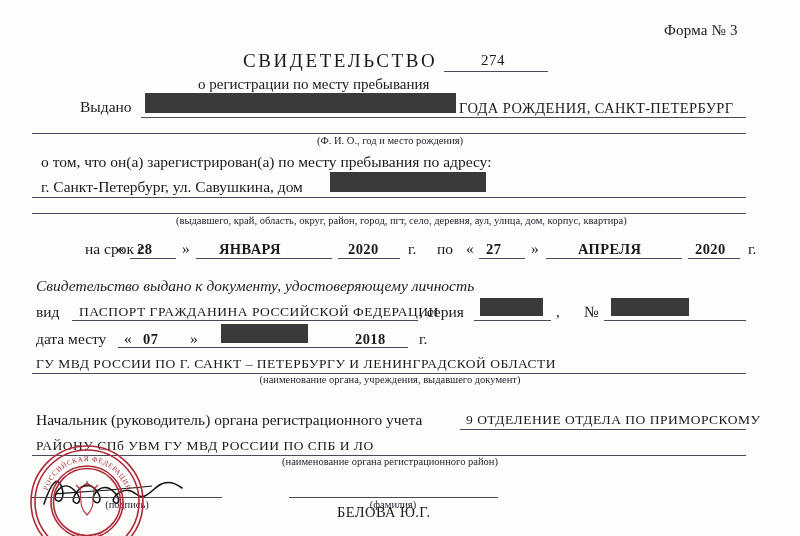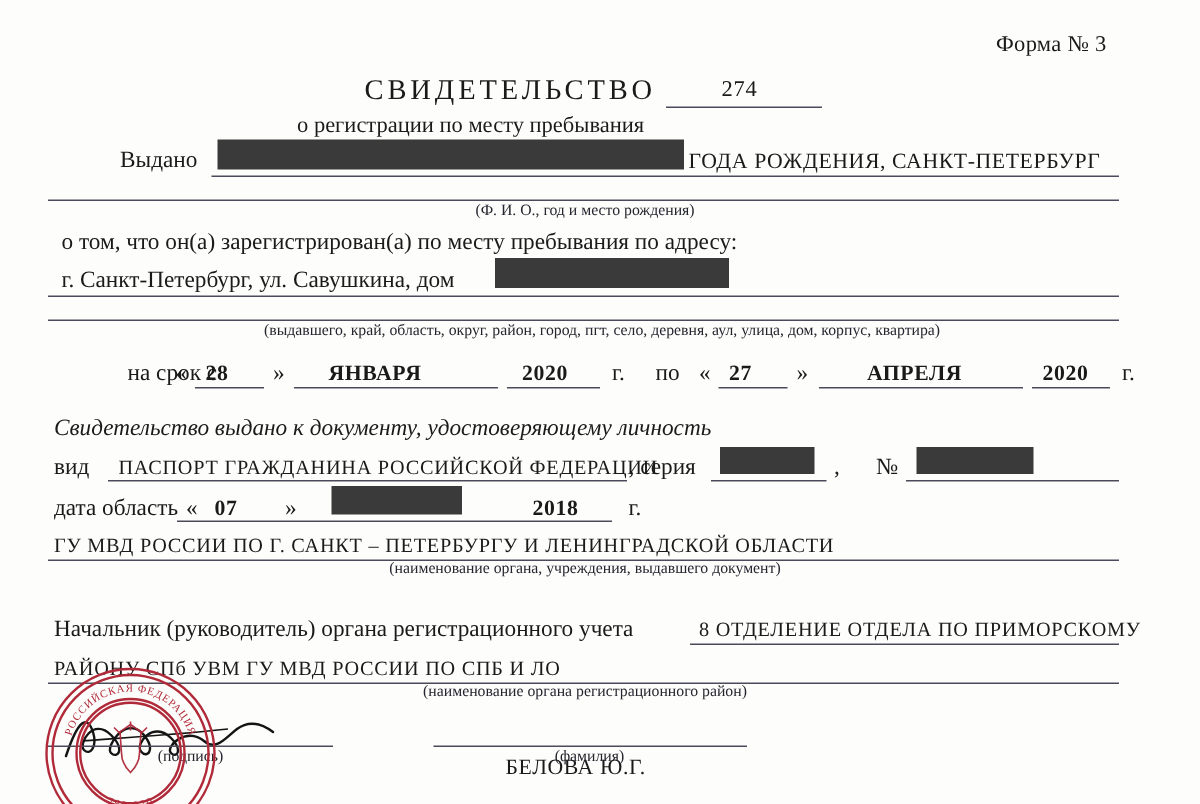--- a/index.html
+++ b/index.html
@@ -144,35 +144,35 @@
   <div class="txt caps-sm" style="left:79px; top:304px;">ПАСПОРТ ГРАЖДАНИНА РОССИЙСКОЙ ФЕДЕРАЦИИ</div>
   <div class="line" style="left:72px; top:320px; width:346px;"></div>
   <div class="txt body-txt" style="left:419px; top:303px;">, серия</div>
   <div class="redact" style="left:480px; top:298px; width:63px; height:18px;"></div>
   <div class="line" style="left:474px; top:320px; width:77px;"></div>
   <div class="txt body-txt" style="left:556px; top:303px;">,</div>
   <div class="txt body-txt" style="left:584px; top:303px;">№</div>
   <div class="redact" style="left:611px; top:298px; width:78px; height:18px;"></div>
   <div class="line" style="left:604px; top:320px; width:142px;"></div>
 
-  <div class="txt body-txt" style="left:36px; top:330px;">дата область</div>
+  <div class="txt body-txt" style="left:36px; top:330px;">дата месту</div>
   <div class="txt quote" style="left:124px; top:330px;">«</div>
   <div class="txt caps bold" style="left:143px; top:331px;">07</div>
   <div class="txt quote" style="left:190px; top:330px;">»</div>
   <div class="redact" style="left:221px; top:324px; width:87px; height:19px;"></div>
   <div class="txt caps bold" style="left:355px; top:331px;">2018</div>
   <div class="line" style="left:118px; top:347px; width:290px;"></div>
   <div class="txt body-txt" style="left:419px; top:330px;">г.</div>
 
   <div class="txt caps-sm" style="left:36px; top:356px;">ГУ  МВД  РОССИИ  ПО  Г. САНКТ – ПЕТЕРБУРГУ  И  ЛЕНИНГРАДСКОЙ ОБЛАСТИ</div>
   <div class="line" style="left:32px; top:373px; width:714px;"></div>
   <div class="txt small-caption" style="left:253px; top:374px; width:274px;">(наименование органа, учреждения, выдавшего документ)</div>
 
   <div class="txt body-txt" style="left:36px; top:411px;">Начальник (руководитель) органа регистрационного учета</div>
-  <div class="txt caps-sm" style="left:466px; top:412px;">8 ОТДЕЛЕНИЕ ОТДЕЛА  ПО ПРИМОРСКОМУ</div>
+  <div class="txt caps-sm" style="left:466px; top:412px;">9 ОТДЕЛЕНИЕ ОТДЕЛА  ПО ПРИМОРСКОМУ</div>
   <div class="line" style="left:460px; top:429px; width:286px;"></div>
   <div class="txt caps-sm" style="left:36px; top:438px;">РАЙОНУ СПб УВМ  ГУ  МВД  РОССИИ  ПО  СПБ  И  ЛО</div>
   <div class="line" style="left:32px; top:455px; width:714px;"></div>
   <div class="txt small-caption" style="left:277px; top:456px; width:226px;">(наименование органа регистрационного район)</div>
 
   <div id="signature">
     <svg width="150" height="44" viewBox="0 0 150 44" xmlns="http://www.w3.org/2000/svg">
       <path d="M4,34 C12,10 18,6 22,18 C25,28 20,34 16,30 C12,26 22,8 34,20 C44,30 38,36 34,32 C30,28 44,6 56,20 C64,30 58,36 54,31 C50,26 62,10 74,22 C82,30 78,36 74,32 C70,28 84,14 96,24 C104,31 110,22 118,16 C126,10 134,12 142,18" fill="none" stroke="#141414" stroke-width="1.6" stroke-linecap="round"></path>
       <path d="M14,24 C40,22 76,20 112,16" fill="none" stroke="#141414" stroke-width="1.1"></path>
     </svg>

